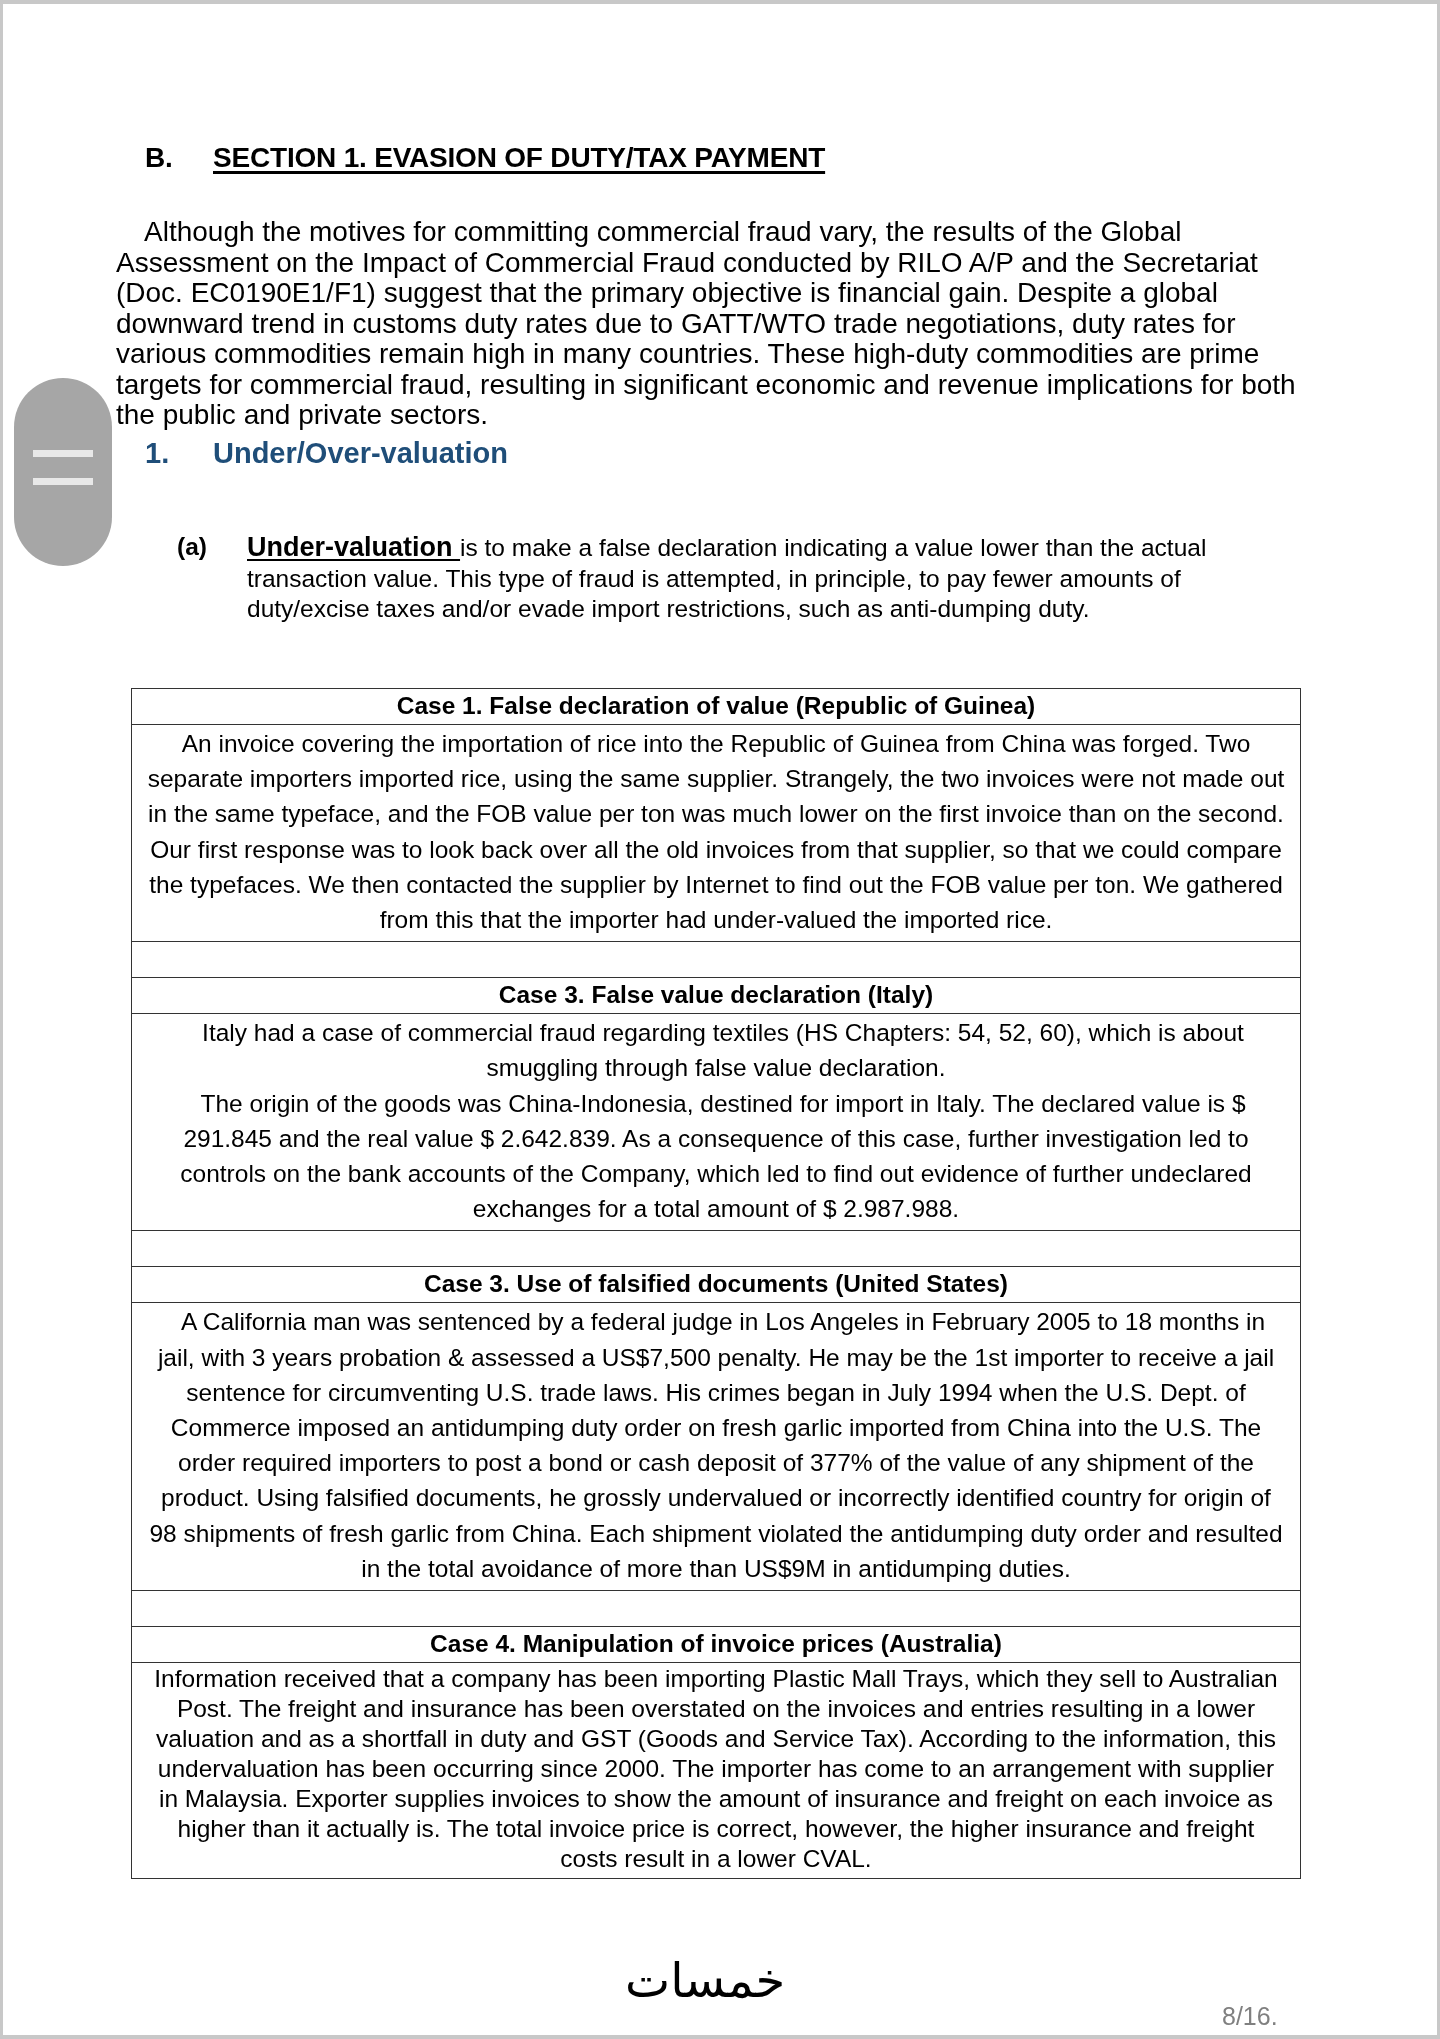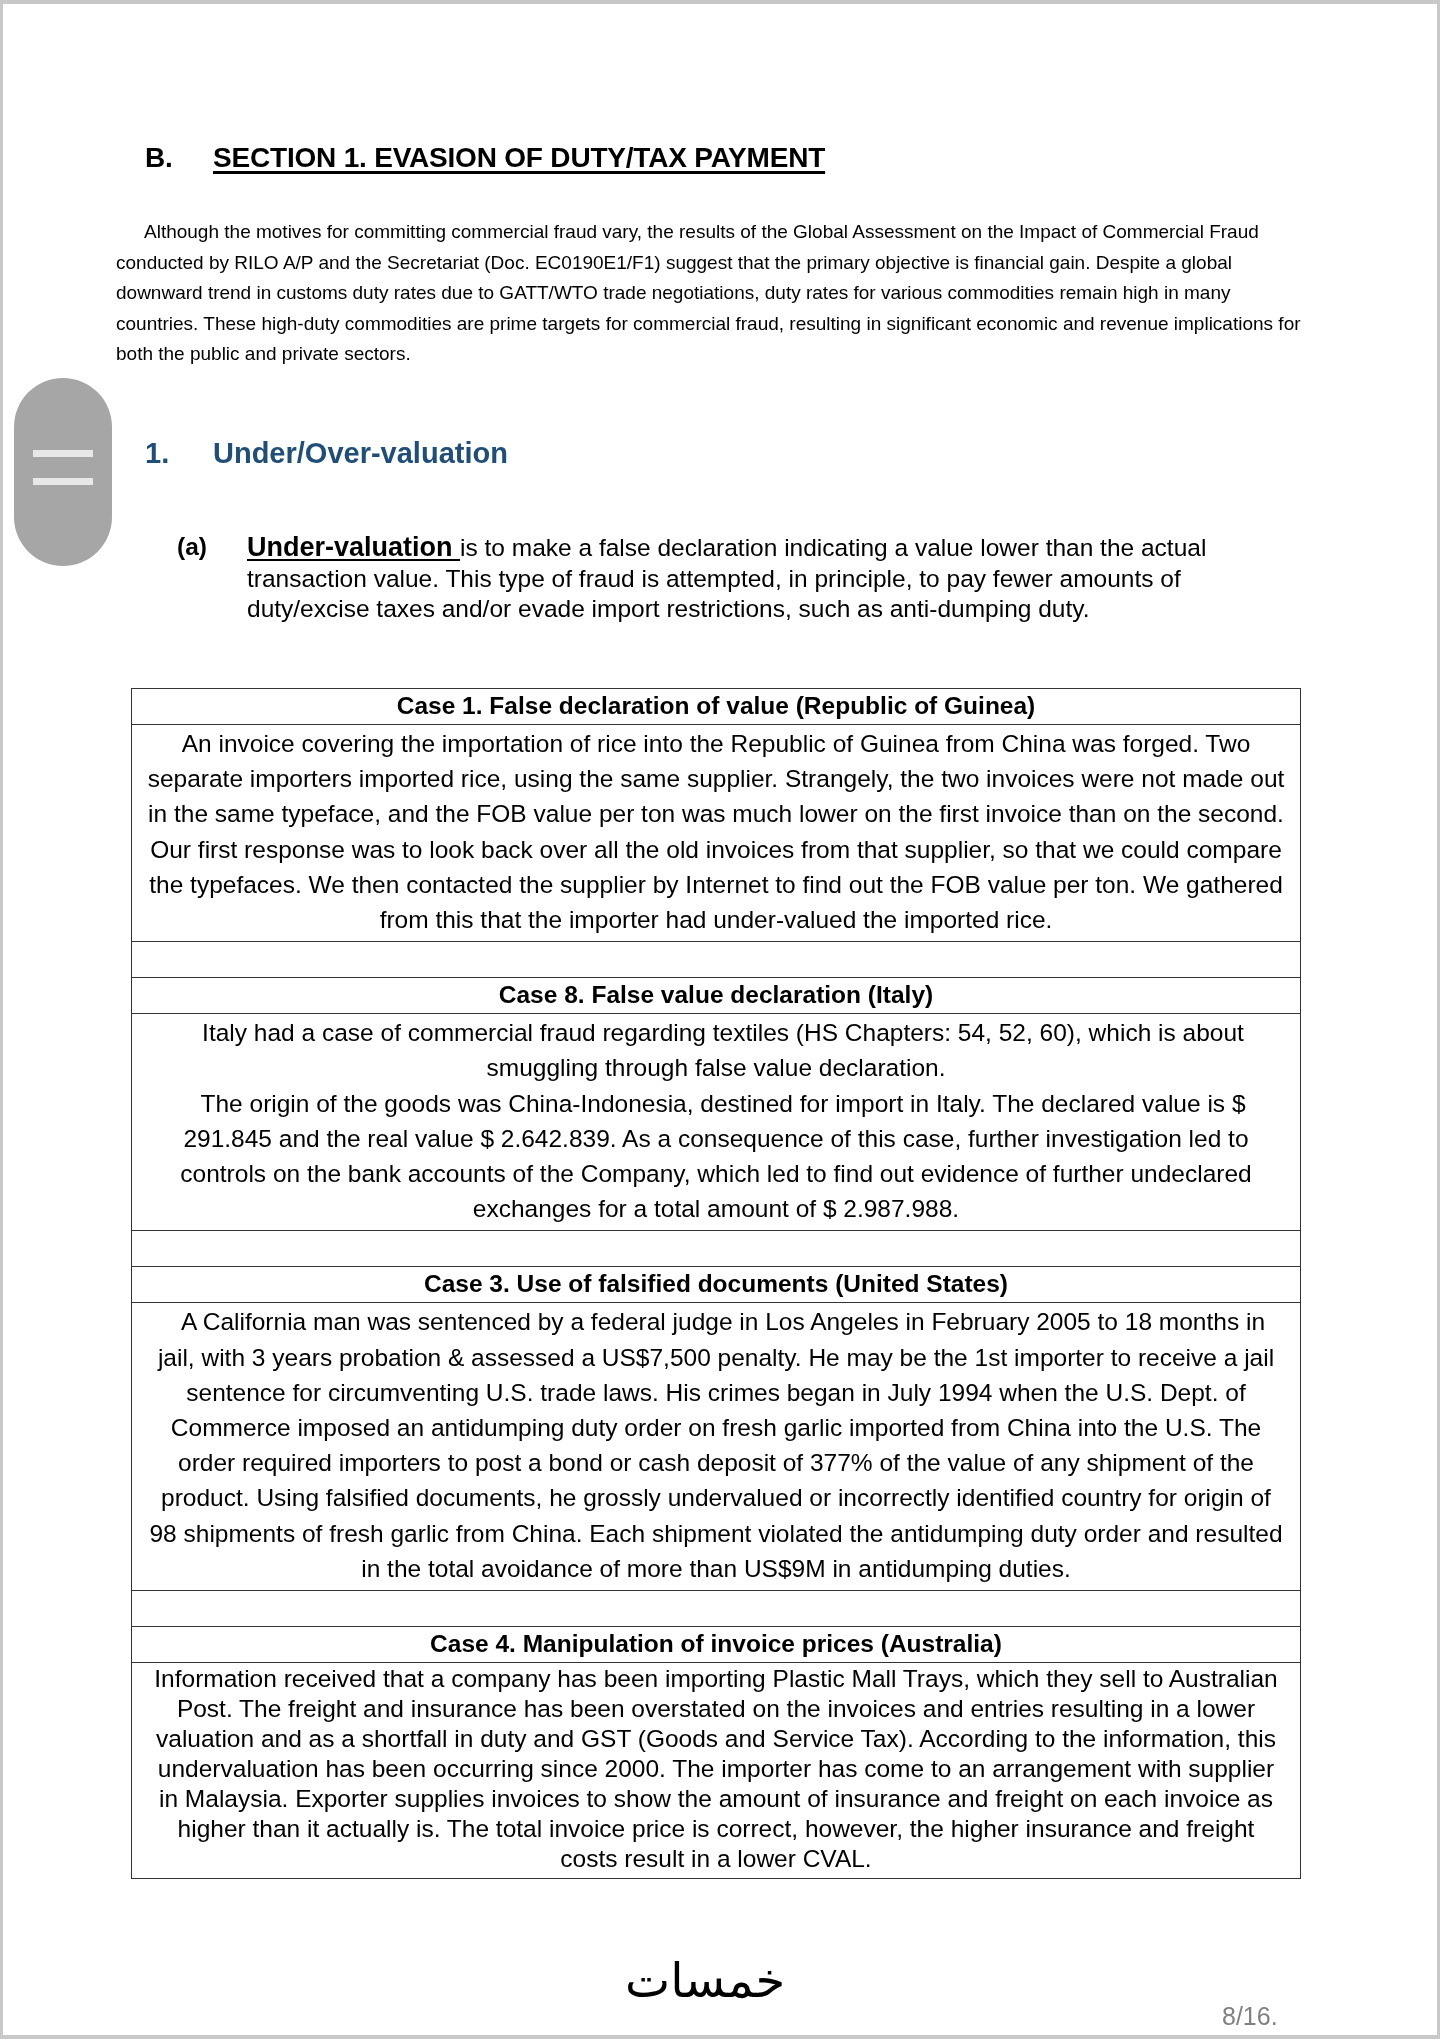--- a/index.html
+++ b/index.html
@@ -11,21 +11,21 @@
       background: #fff;
     }
     .section-heading {
       position: absolute; left: 145px; top: 142px;
       font-size: 28px; font-weight: bold; display: flex; letter-spacing: -0.2px;
     }
     .section-heading .letter { width: 68px; }
     .section-heading .title { text-decoration: underline; text-decoration-thickness: 3px; text-underline-offset: 4px; text-align: center; }
     .intro {
       position: absolute; left: 116px; top: 217px; width: 1200px;
-      font-size: 19px; line-height: 30.5px; text-indent: 28px;
+      font-size: 28px; line-height: 30.5px; text-indent: 28px;
     }
     .sub-heading {
       position: absolute; left: 145px; top: 437px;
       font-size: 29px; font-weight: bold; color: #1f4e79; display: flex;
     }
     .sub-heading .num { width: 68px; }
     .item-a {
       position: absolute; left: 177px; top: 532px; width: 1130px; display: flex;
       font-size: 24.5px; line-height: 30.5px;
     }
@@ -89,21 +89,21 @@
   <tr>
         <td class="case-body">
     <p>An invoice covering the importation of rice into the Republic of Guinea from China was forged. Two separate importers imported rice, using the same supplier. Strangely, the two invoices were not made out in the same typeface, and the FOB value per ton was much lower on the first invoice than on the second.  Our first response was to look back over all the old invoices from that supplier, so that we could compare the typefaces. We then contacted the supplier by Internet to find out the FOB value per ton. We gathered from this that the importer had under-valued the imported rice.</p>
   </td>
       </tr>
   <tr class="spacer">
         <td></td>
       </tr>
 
   <tr>
-        <td class="case-title">Case 8. False value declaration (Italy)</td>
+        <td class="case-title">Case 3. False value declaration (Italy)</td>
       </tr>
   <tr>
         <td class="case-body">
     <p class="indent">Italy had a case of commercial fraud regarding textiles (HS Chapters: 54, 52, 60), which is about smuggling through false value declaration.</p>
     <p class="indent">The origin of the goods was China-Indonesia, destined for import in Italy. The declared value is $ 291.845 and the real value $ 2.642.839.  As a consequence of this case, further investigation led to controls on the bank accounts of the Company, which led to find out evidence of further undeclared exchanges for a total amount of $ 2.987.988.</p>
   </td>
       </tr>
   <tr class="spacer">
         <td></td>
       </tr>

